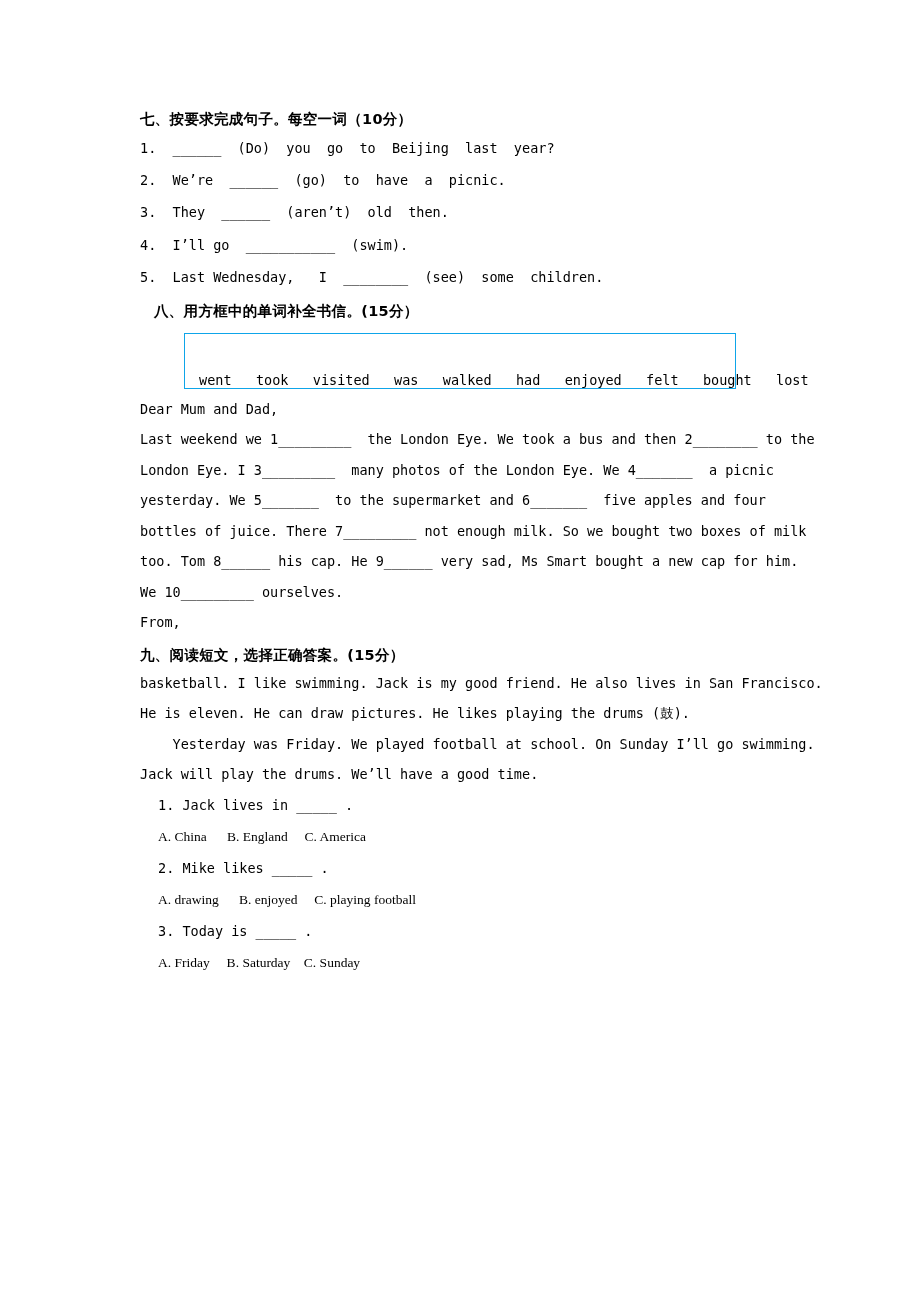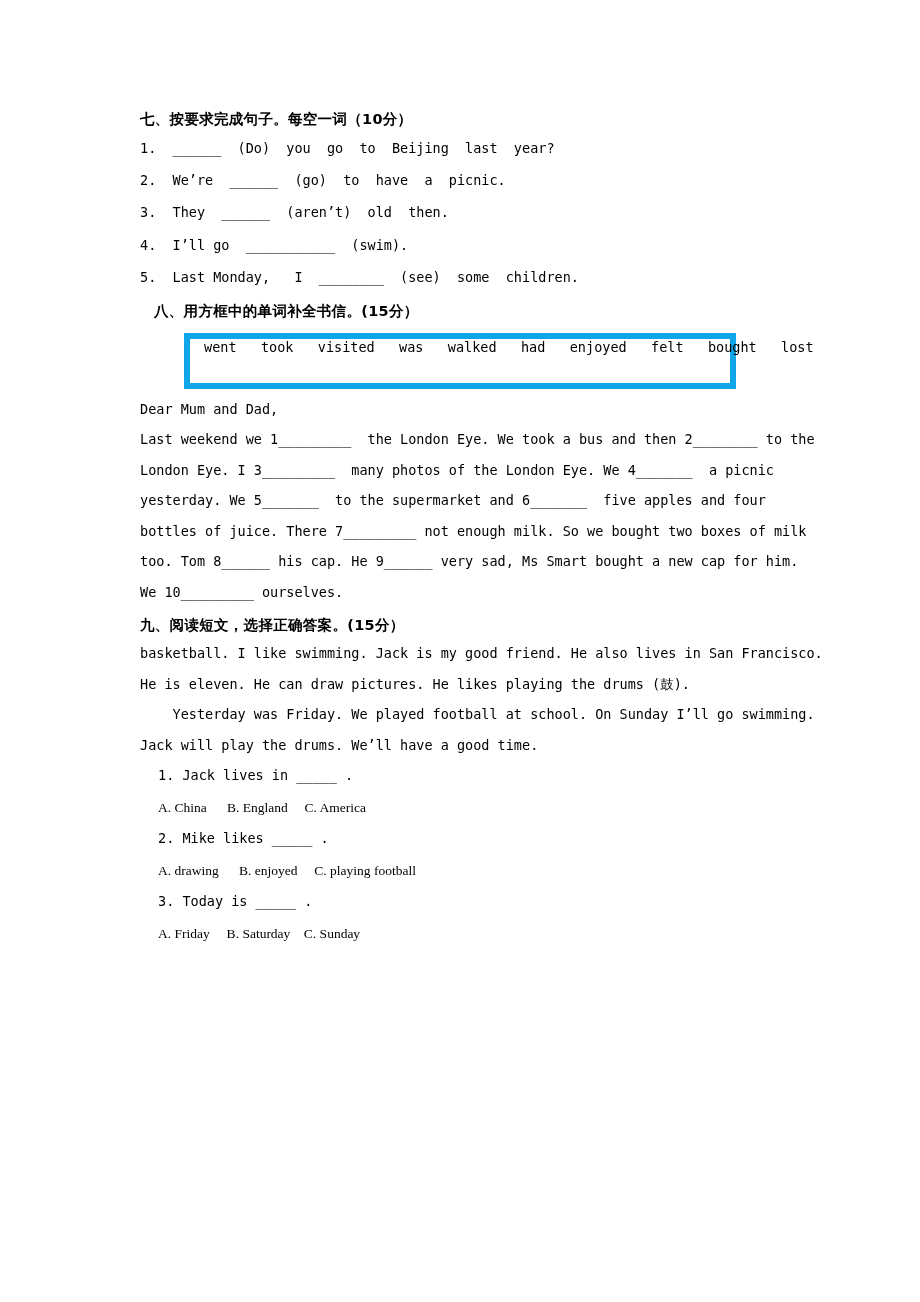--- a/index.html
+++ b/index.html
@@ -36,24 +36,24 @@
     font-size: 13.5px;
     line-height: 1.05;
     margin: 0 0 18px 0;
     white-space: pre;
     letter-spacing: 0px;
   }
   .wordbox {
     margin: 8px 0 14px 44px;
     width: 552px;
     height: 56px;
-    border: 6px solid #0ea5e9;
+    border: 1px solid #0ea5e9;
     box-sizing: border-box;
     display: flex;
-    align-items: flex-start;
+    align-items: flex-end;
     padding-left: 14px;
   }
   .wordbox-words {
     font-family: "DejaVu Sans Mono", monospace;
     font-size: 13.5px;
     white-space: pre;
   }
   .letter-line {
     font-family: "DejaVu Sans Mono", monospace;
     font-size: 13.5px;
@@ -96,35 +96,36 @@
 <body>
 
 <div class="page">
 
   <div>
     <p class="section-heading">七、按要求完成句子。每空一词（10分）</p>
     <p class="qline">1.  ______  (Do)  you  go  to  Beijing  last  year?</p>
     <p class="qline">2.  We’re  ______  (go)  to  have  a  picnic.</p>
     <p class="qline">3.  They  ______  (aren’t)  old  then.</p>
     <p class="qline">4.  I’ll go  ___________  (swim).</p>
-    <p class="qline">5.  Last Monday,   I  ________  (see)  some  children.</p>
+    <p class="qline">5.  Last Wednesday,   I  ________  (see)  some  children.</p>
   </div>
 
   <div>
     <p class="section-heading indent">八、用方框中的单词补全书信。(15分）</p>
     <div class="wordbox">
       <span class="wordbox-words">went   took   visited   was   walked   had   enjoyed   felt   bought   lost</span>
     </div>
     <p class="letter-line">Dear Mum and Dad,</p>
     <p class="letter-line">Last weekend we 1_________  the London Eye. We took a bus and then 2________ to the</p>
     <p class="letter-line">London Eye. I 3_________  many photos of the London Eye. We 4_______  a picnic</p>
     <p class="letter-line">yesterday. We 5_______  to the supermarket and 6_______  five apples and four</p>
     <p class="letter-line">bottles of juice. There 7_________ not enough milk. So we bought two boxes of milk</p>
     <p class="letter-line">too. Tom 8______ his cap. He 9______ very sad, Ms Smart bought a new cap for him.</p>
     <p class="letter-line">We 10_________ ourselves.</p>
+    <p class="sig-line">From,</p>
   </div>
 
   <div>
     <p class="section-heading">九、阅读短文，选择正确答案。(15分）</p>
     <p class="para-line">basketball. I like swimming. Jack is my good friend. He also lives in San Francisco.</p>
     <p class="para-line">He is eleven. He can draw pictures. He likes playing the drums (鼓).</p>
     <p class="para-line">    Yesterday was Friday. We played football at school. On Sunday I’ll go swimming.</p>
     <p class="para-line">Jack will play the drums. We’ll have a good time.</p>
 
     <p class="mc">1. Jack lives in _____ .</p>

